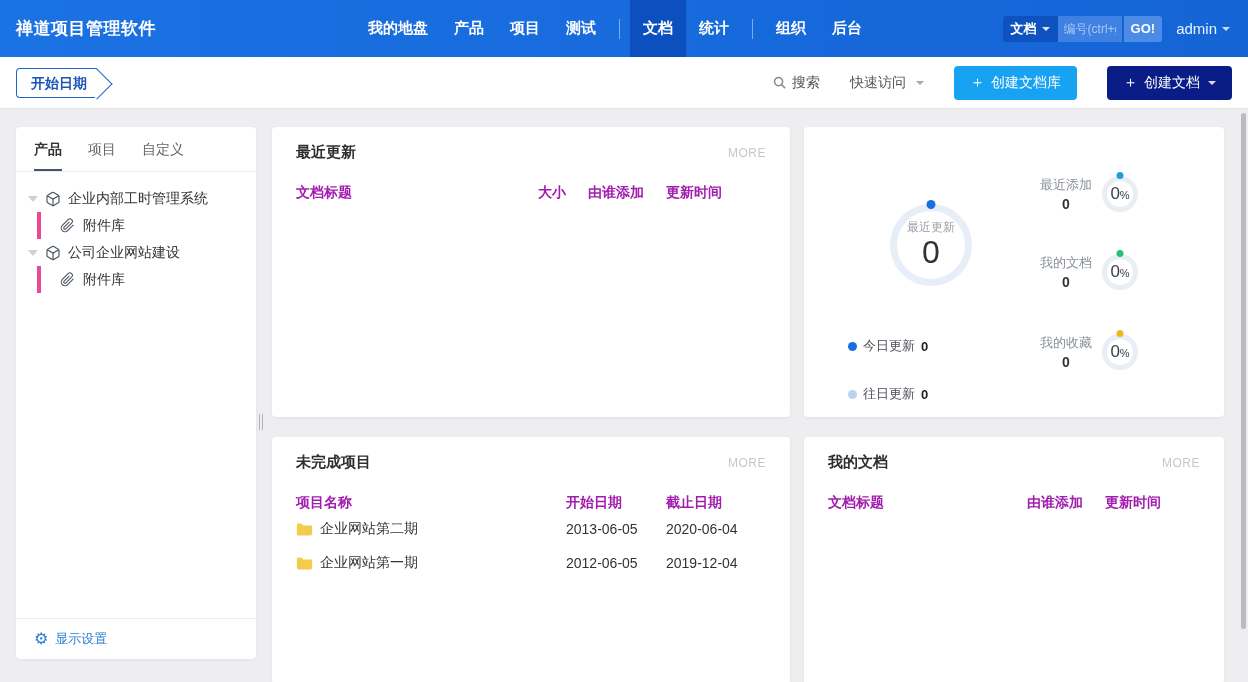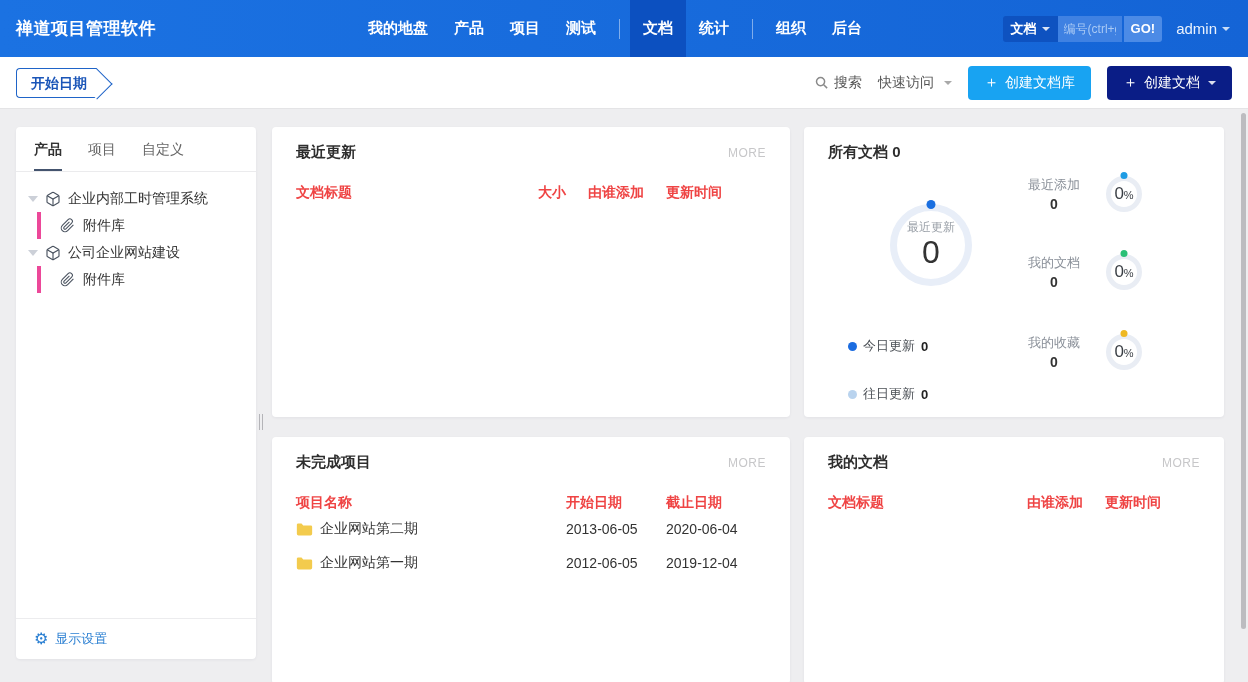--- a/index.html
+++ b/index.html
@@ -19,21 +19,21 @@
   .searchgroup input::placeholder { color:#a9c9f4; }
   .go { height:26px; border:none; background:#4c8be6; color:#fff; font-weight:700; font-size:13px; padding:0 7px; margin-left:2px; cursor:pointer; font-family:inherit; }
   .user { display:flex; align-items:center; color:#eaf2fd; font-size:15px; font-weight:400; margin:0 18px 0 14px; cursor:pointer; }
   .caret { display:inline-block; width:0; height:0; border-left:4px solid transparent; border-right:4px solid transparent; border-top:4px solid currentColor; margin-left:5px; opacity:.85; }
 
   
   .toolbar { height:52px; background:#fff; border-bottom:1px solid #e4e4e6; display:flex; align-items:center; padding:0 16px; position:relative; z-index:2; }
   .crumb { position:relative; height:30px; line-height:28px; border:1px solid #1f64c8; border-right:none; border-radius:4px 0 0 4px; color:#1a55b8; font-weight:700; font-size:14px; padding:0 10px 0 14px; background:#fff; cursor:pointer; }
   .crumb::after { content:""; position:absolute; right:-11px; top:4px; width:21px; height:21px; transform:rotate(45deg); border-top:1px solid #1f64c8; border-right:1px solid #1f64c8; background:#fff; }
   .crumb span { position:relative; z-index:1; }
-  .toolbar-right { margin-left:auto; display:flex; align-items:center; gap:16px; }
+  .toolbar-right { margin-left:auto; display:flex; align-items:center; gap:30px; }
   .tool-link { display:flex; align-items:center; gap:5px; color:#555; font-size:14px; cursor:pointer; }
   .tool-link .caret { color:#9a9a9a; }
   .btn { height:34px; border:none; border-radius:4px; color:#fff; font-size:14px; display:flex; align-items:center; padding:0 16px; cursor:pointer; font-family:inherit; }
   .btn .plus { font-size:15px; margin-right:6px; font-weight:400; }
   .btn-lib { background:#18a3f2; }
   .btn-doc { background:#0a1d86; }
   .btn-doc .caret { margin-left:8px; }
 
   
   .content { position:relative; height:582px; }
@@ -54,41 +54,41 @@
   .ticon { flex:none; display:flex; }
   .tchildren { margin-left:9px; border-left:4px solid #ec4899; padding-left:19px; }
   .tchildren .tnode { gap:8px; }
   .sidebar-footer { position:absolute; left:0; right:0; bottom:0; border-top:1px solid #ececee; padding:11px 18px; display:flex; align-items:center; gap:7px; color:#2a7fd2; font-size:13px; cursor:pointer; }
   .gear { font-size:16px; line-height:1; }
 
   
   .phead { display:flex; align-items:center; justify-content:space-between; padding:16px 24px 0; }
   .ptitle { font-size:15px; font-weight:700; color:#2e2e2e; }
   .more { font-size:12px; color:#c7c7c9; letter-spacing:.5px; cursor:pointer; }
-  .thead { display:flex; margin:22px 24px 0; font-size:14px; font-weight:700; color:#ef4444; }
+  .thead { display:flex; margin:22px 24px 0; font-size:14px; font-weight:700; color:#a21caf; }
   .trow { display:flex; align-items:center; margin:0 24px; height:34px; font-size:14px; color:#333; }
   .trow:first-of-type { margin-top:10px; }
   .c-title { flex:1; display:flex; align-items:center; gap:7px; }
   .c-size { width:50px; }
   .c-adder { width:78px; }
   .c-time { width:100px; }
   .c-start, .c-end { width:100px; }
   .folder { flex:none; display:flex; }
 
   
   .big-donut { position:absolute; left:86px; top:77px; width:82px; height:82px; border:7px solid #e8eef8; border-radius:50%; display:flex; flex-direction:column; align-items:center; justify-content:center; }
   .big-dot { position:absolute; left:50%; top:-11px; transform:translateX(-50%); width:9px; height:9px; border-radius:50%; }
   .bd-label { font-size:12px; color:#9aa0a8; }
   .bd-value { font-size:32px; color:#333; margin-top:-2px; }
   .legend { position:absolute; left:44px; top:210px; display:flex; gap:30px; font-size:13px;flex-direction:column; }
   .legend-item { display:flex; align-items:center; gap:6px; }
   .legend-dot { width:9px; height:9px; border-radius:50%; }
   .legend-label { color:#4a4f55; }
   .legend-value { font-weight:700; color:#222; }
-  .stat { position:absolute; left:214px; display:flex; align-items:flex-end; gap:16px; }
+  .stat { position:absolute; left:226px; display:flex; align-items:flex-end; }
   .stat-meta { width:72px; text-align:center; }
   .stat-label { font-size:13px; color:#8a9099; }
   .stat-value { font-size:14px; font-weight:700; color:#333; margin-top:2px; }
   .mini-donut { position:relative; width:36px; height:36px; border:5px solid #e9edf4; border-radius:50%; display:flex; align-items:center; justify-content:center; }
   .mini-dot { position:absolute; left:50%; top:-9px; transform:translateX(-50%); width:7px; height:7px; border-radius:50%; }
   .pct { font-size:17px; color:#3a3f45; white-space:nowrap; }
   .pct-sign { font-size:11px; }
 
   
   .splitter { position:absolute; left:259px; top:303px; width:10px; height:20px; display:flex; gap:2px; align-items:center; cursor:col-resize; }
@@ -224,25 +224,20 @@
     </div>
     <div class="thead">
       <span class="c-title">文档标题</span>
       <span class="c-size">大小</span>
       <span class="c-adder">由谁添加</span>
       <span class="c-time">更新时间</span>
     </div>
   </section>
 
   <section class="panel p-alldocs">
-    <div class="phead">
-      <span class="ptitle">
-        <span>所有文档</span>&nbsp;<span>0</span>
-      </span>
-    </div>
     <div class="big-donut">
       <span class="big-dot" style="background-color: rgb(26, 111, 224);"></span>
       <span class="bd-label">最近更新</span>
       <span class="bd-value">0</span>
     </div>
     <div class="legend">
       <div class="legend-item">
         <span class="legend-dot" style="background-color: rgb(27, 108, 224);"></span>
         <span class="legend-label">今日更新</span>
         <span class="legend-value">0</span>

